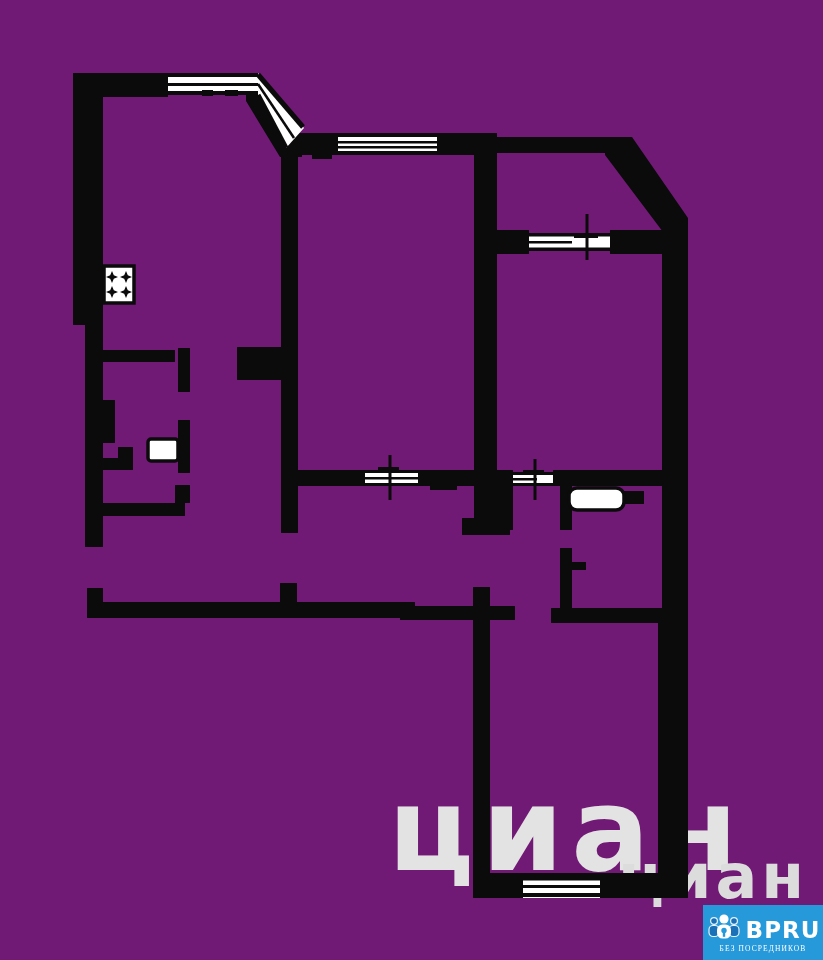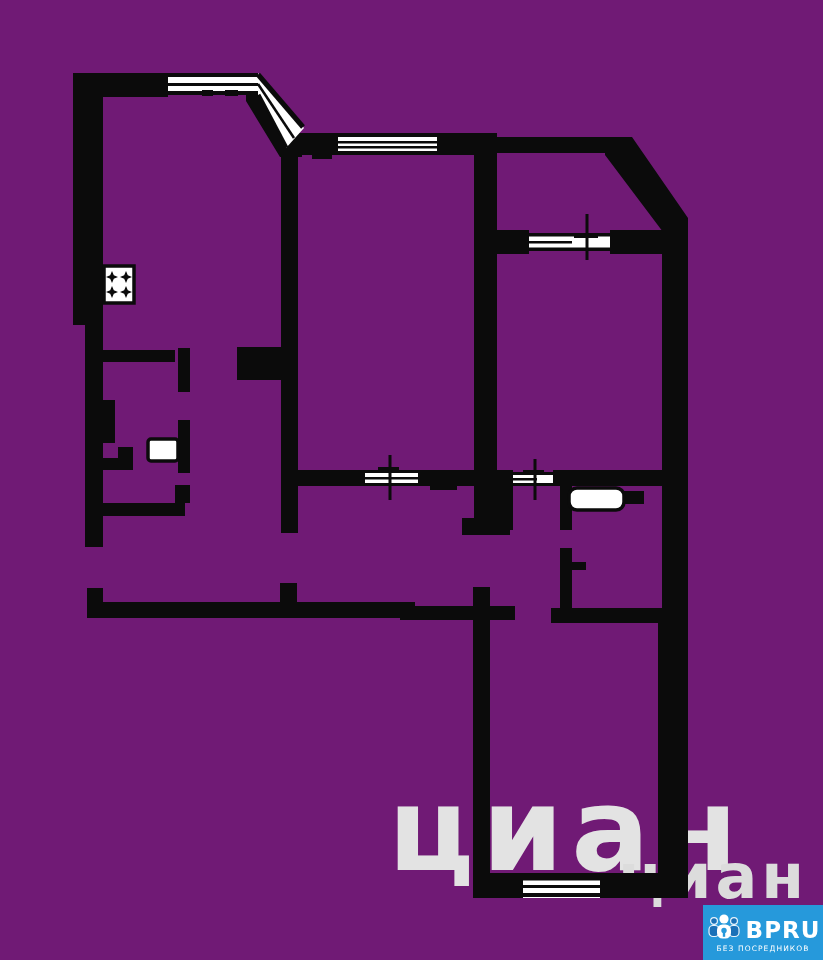--- a/index.html
+++ b/index.html
@@ -22,21 +22,21 @@
   .fixture{fill:#ffffff;stroke:#0b0b0b;stroke-width:3.5;}
   .edge{stroke:#0b0b0b;fill:none;}
   
   .logo{
     position:absolute;left:703px;top:905px;width:120px;height:55px;
     background:#2699db;z-index:3;display:flex;flex-direction:column;
     align-items:center;justify-content:center;color:#ffffff;
   }
   .logo-row{display:flex;align-items:flex-end;gap:4px;}
   .logo-brand{font-size:23px;font-weight:bold;letter-spacing:1px;line-height:1;}
-  .logo-tagline{font-size:7.5px;letter-spacing:1.1px;margin-top:2px;white-space:nowrap;}
+  .logo-tagline{font-size:7.5px;letter-spacing:1.1px;margin-top:2px;white-space:nowrap;font-family:Liberation Serif, serif;}
 </style>
 </head>
 <body>
 
 <div class="canvas">
 
   <div class="wm wm1">циан</div>
   <div class="wm wm2">циан</div>
 
   <svg class="plan-svg" width="823" height="960" viewBox="0 0 823 960">

